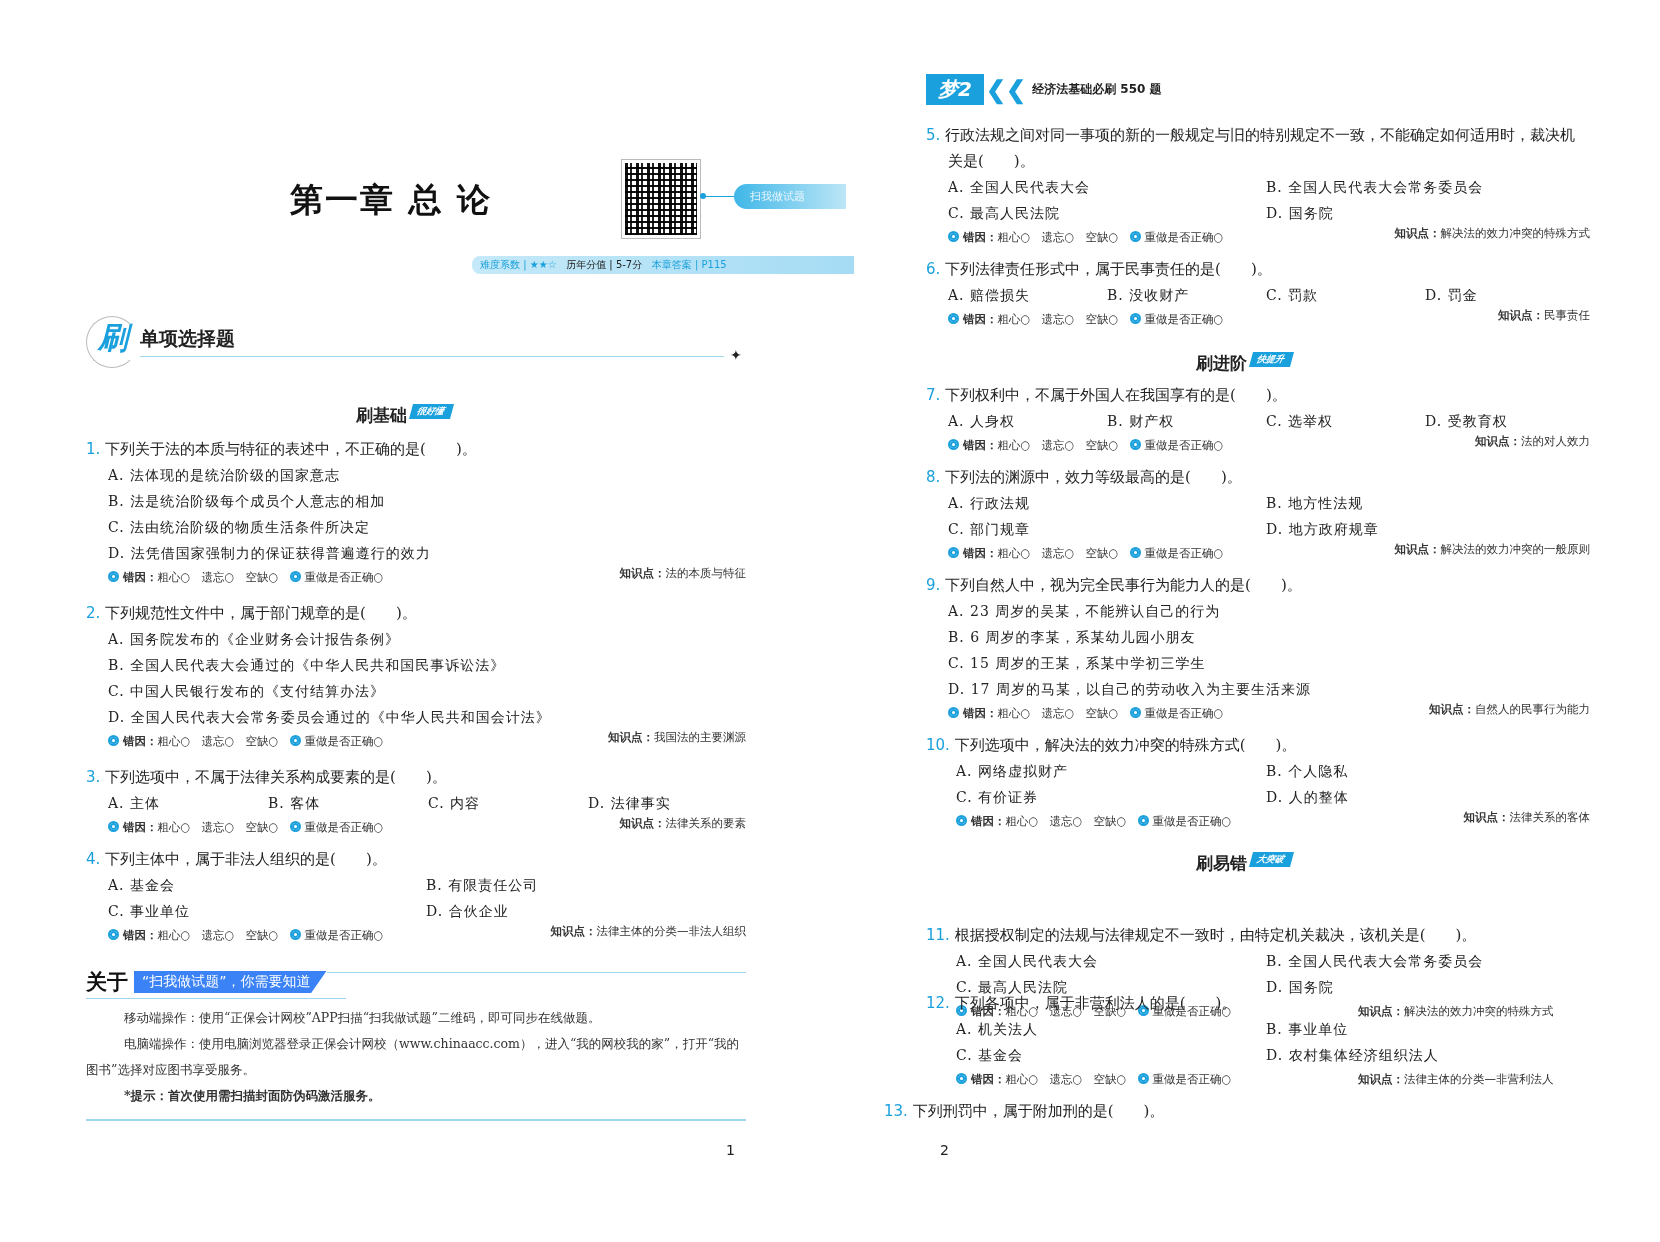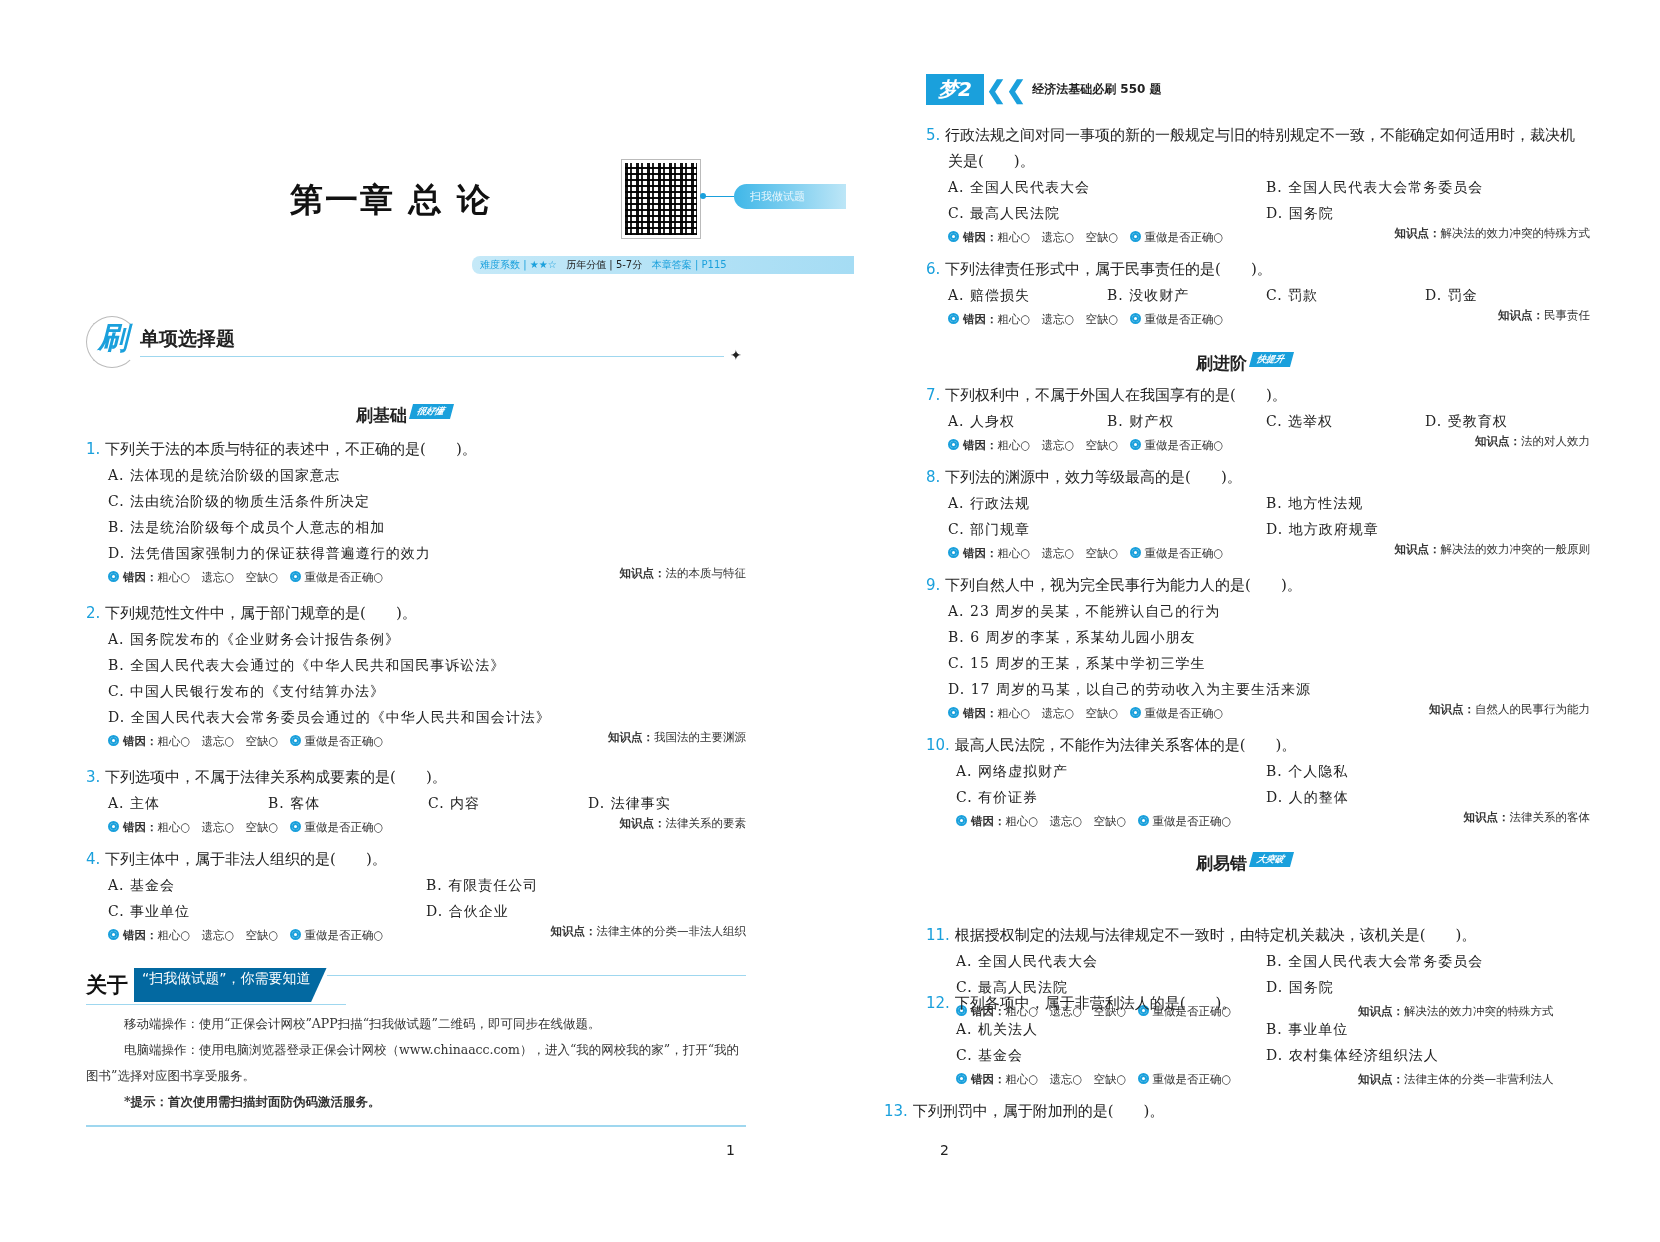--- a/index.html
+++ b/index.html
@@ -53,22 +53,22 @@
   <div class="abs" style="left:730px;top:347px;font-size:14px;">✦</div>
 
   <div class="abs sub-head" style="left:356px;top:404px;">
     <span>刷基础</span><span class="tag">很好懂</span>
   </div>
 
   <div class="abs" style="left:86px;top:436px;width:660px;">
     <div class="q"><span class="qnum">1.</span> <span>下列关于法的本质与特征的表述中，不正确的是(　　)。</span></div>
     <div style="padding-left:22px;">
       <div class="opt">A. 法体现的是统治阶级的国家意志</div>
+      <div class="opt">B. 法是统治阶级每个成员个人意志的相加</div>
       <div class="opt">C. 法由统治阶级的物质生活条件所决定</div>
-      <div class="opt">B. 法是统治阶级每个成员个人意志的相加</div>
       <div class="opt">D. 法凭借国家强制力的保证获得普遍遵行的效力</div>
     </div>
     <div style="display:flex;justify-content:space-between;padding-left:22px;">
       <div class="err"><span class="dot"></span><b>错因：</b><span>粗心○</span>&nbsp;&nbsp; <span>遗忘○</span>&nbsp;&nbsp; <span>空缺○</span>&nbsp;&nbsp; <span class="dot"></span><span>重做是否正确○</span></div>
       <div class="kp"><b>知识点：</b><span>法的本质与特征</span></div>
     </div>
   </div>
 
   <div class="abs" style="left:86px;top:600px;width:660px;">
     <div class="q"><span class="qnum">2.</span> <span>下列规范性文件中，属于部门规章的是(　　)。</span></div>
@@ -108,21 +108,21 @@
     </div>
     <div style="display:flex;justify-content:space-between;padding-left:22px;">
       <div class="err"><span class="dot"></span><b>错因：</b><span>粗心○</span>&nbsp;&nbsp; <span>遗忘○</span>&nbsp;&nbsp; <span>空缺○</span>&nbsp;&nbsp; <span class="dot"></span><span>重做是否正确○</span></div>
       <div class="kp"><b>知识点：</b><span>法律主体的分类—非法人组织</span></div>
     </div>
   </div>
 
   <div class="abs" style="left:86px;top:968px;width:660px;">
     <div style="display:flex;align-items:center;">
       <span class="sans" style="font-weight:bold;font-size:21px;color:#111;">关于</span>
-      <span class="sans" style="background:#0369a1;color:#fff;font-size:14px;padding:2px 16px 14px 8px;margin-left:6px;clip-path:polygon(0 0,100% 0,92% 100%,0 100%);">“扫我做试题”，你需要知道</span>
+      <span class="sans" style="background:#3b82f6;color:#fff;font-size:14px;padding:2px 16px 2px 8px;margin-left:6px;clip-path:polygon(0 0,100% 0,92% 100%,0 100%);">“扫我做试题”，你需要知道</span>
       <div class="line" style="flex:1;margin-top:-20px;"></div>
     </div>
     <div class="line" style="margin-top:2px;width:260px;"></div>
     <div class="about-box" style="margin-top:6px;">
       <div style="text-indent:38px;">移动端操作：使用“正保会计网校”APP扫描“扫我做试题”二维码，即可同步在线做题。</div>
       <div style="text-indent:38px;">电脑端操作：使用电脑浏览器登录正保会计网校（www.chinaacc.com），进入“我的网校我的家”，打开“我的图书”选择对应图书享受服务。</div>
       <div style="padding-left:38px;font-weight:bold;">*提示：首次使用需扫描封面防伪码激活服务。</div>
     </div>
     <div class="line" style="margin-top:10px;height:2px;"></div>
   </div>
@@ -205,21 +205,21 @@
       <div class="opt">C. 15 周岁的王某，系某中学初三学生</div>
       <div class="opt">D. 17 周岁的马某，以自己的劳动收入为主要生活来源</div>
     </div>
     <div style="display:flex;justify-content:space-between;padding-left:22px;">
       <div class="err"><span class="dot"></span><b>错因：</b><span>粗心○</span>&nbsp;&nbsp; <span>遗忘○</span>&nbsp;&nbsp; <span>空缺○</span>&nbsp;&nbsp; <span class="dot"></span><span>重做是否正确○</span></div>
       <div class="kp"><b>知识点：</b><span>自然人的民事行为能力</span></div>
     </div>
   </div>
 
   <div class="abs" style="left:926px;top:732px;width:664px;">
-    <div class="q"><span class="qnum">10.</span> <span>最高人民法院，不能作为法律关系客体的是(　　)。</span></div>
+    <div class="q"><span class="qnum">10.</span> <span>下列选项中，解决法的效力冲突的特殊方式(　　)。</span></div>
     <div style="padding-left:30px;display:grid;grid-template-columns:310px 310px;">
       <div class="opt">A. 网络虚拟财产</div>
       <div class="opt">B. 个人隐私</div>
       <div class="opt">C. 有价证券</div>
       <div class="opt">D. 人的整体</div>
     </div>
     <div style="display:flex;justify-content:space-between;padding-left:30px;">
       <div class="err"><span class="dot"></span><b>错因：</b><span>粗心○</span>&nbsp;&nbsp; <span>遗忘○</span>&nbsp;&nbsp; <span>空缺○</span>&nbsp;&nbsp; <span class="dot"></span><span>重做是否正确○</span></div>
       <div class="kp"><b>知识点：</b><span>法律关系的客体</span></div>
     </div>

